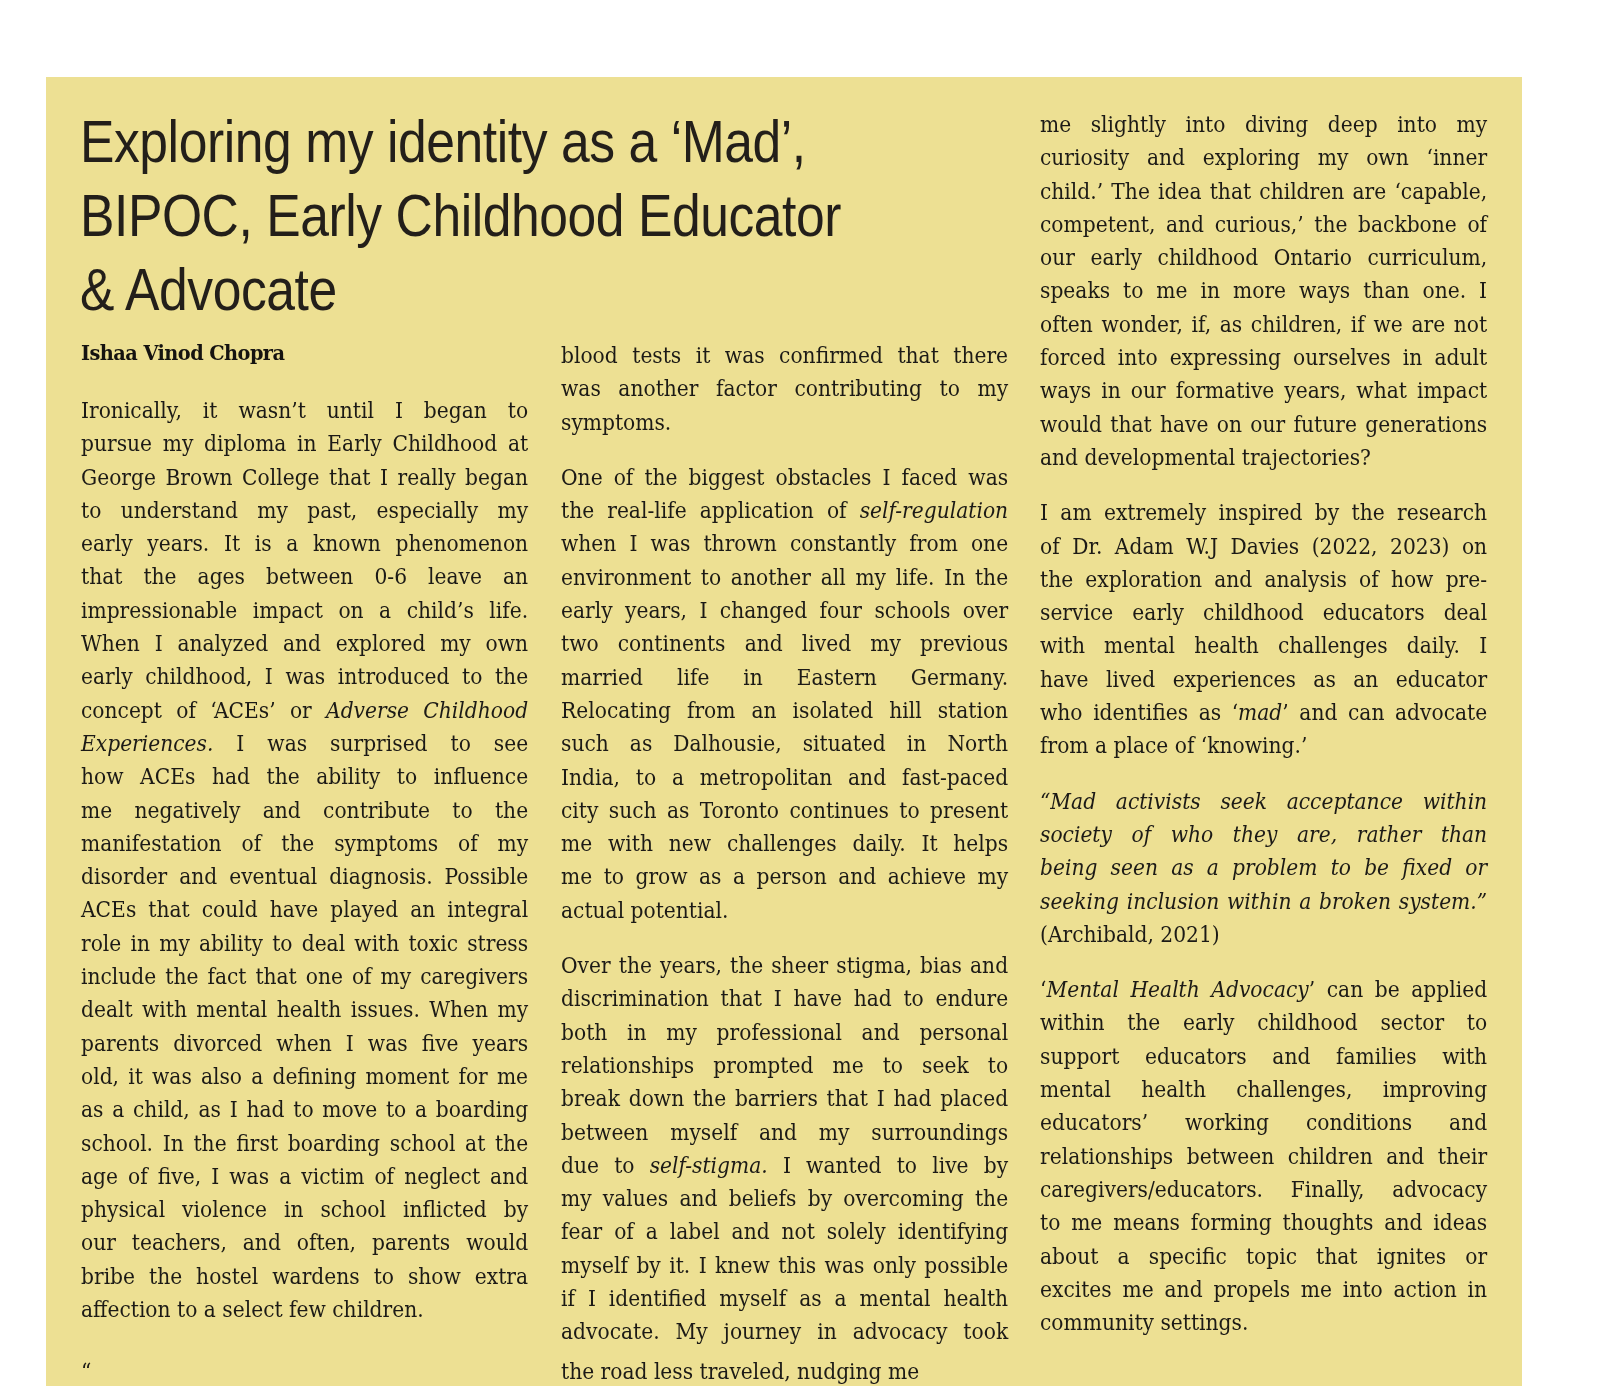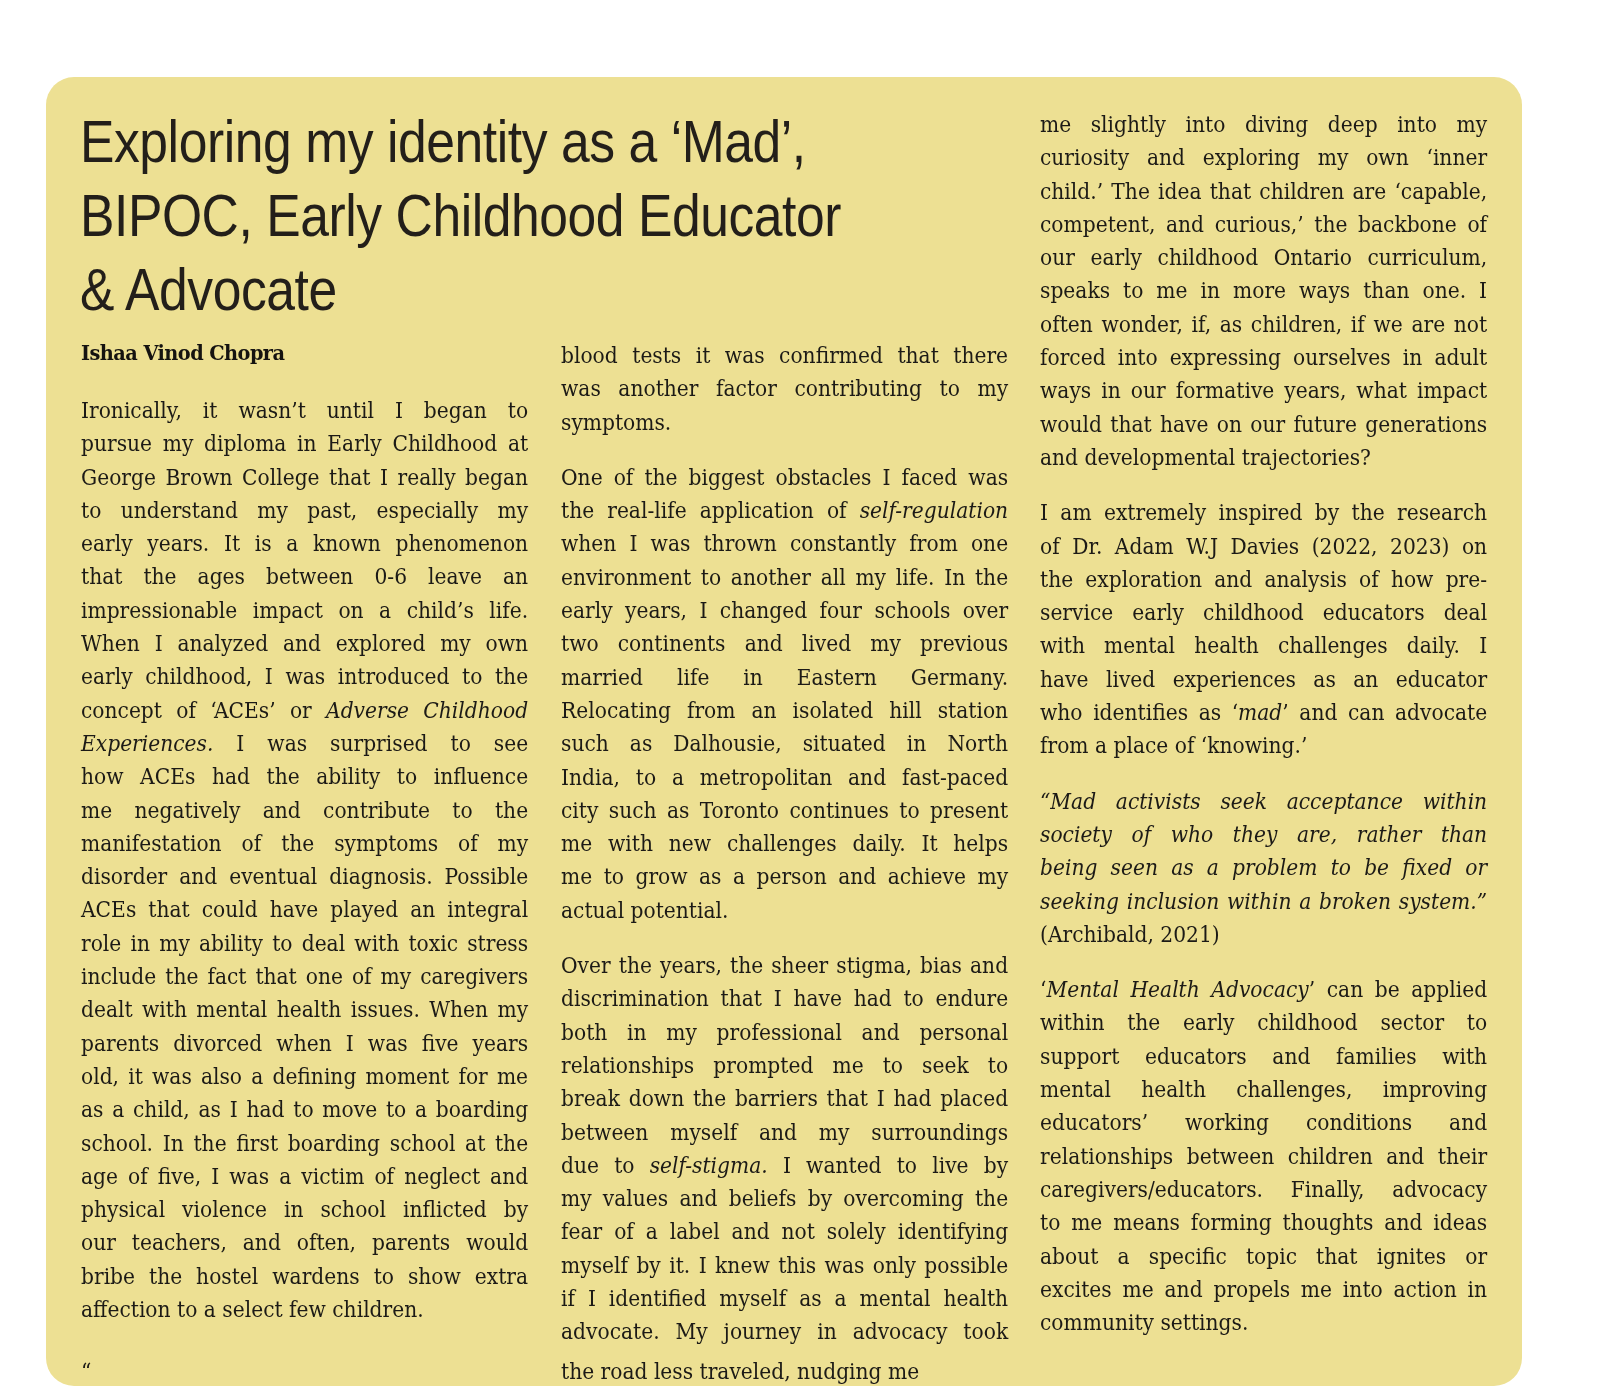--- a/index.html
+++ b/index.html
@@ -14,21 +14,20 @@
     position: relative;
   }
   .panel {
     position: absolute;
     left: 46px;
     top: 77px;
     width: 1476px;
     height: 1309px;
     background: #ede093;
     overflow: hidden;
-    border-radius: 28px;
   }
   .title {
     position: absolute;
     left: 34px;
     top: 28px;
     width: 860px;
     margin: 0;
     font-family: "Liberation Sans", sans-serif;
     font-weight: normal;
     font-size: 60px;

